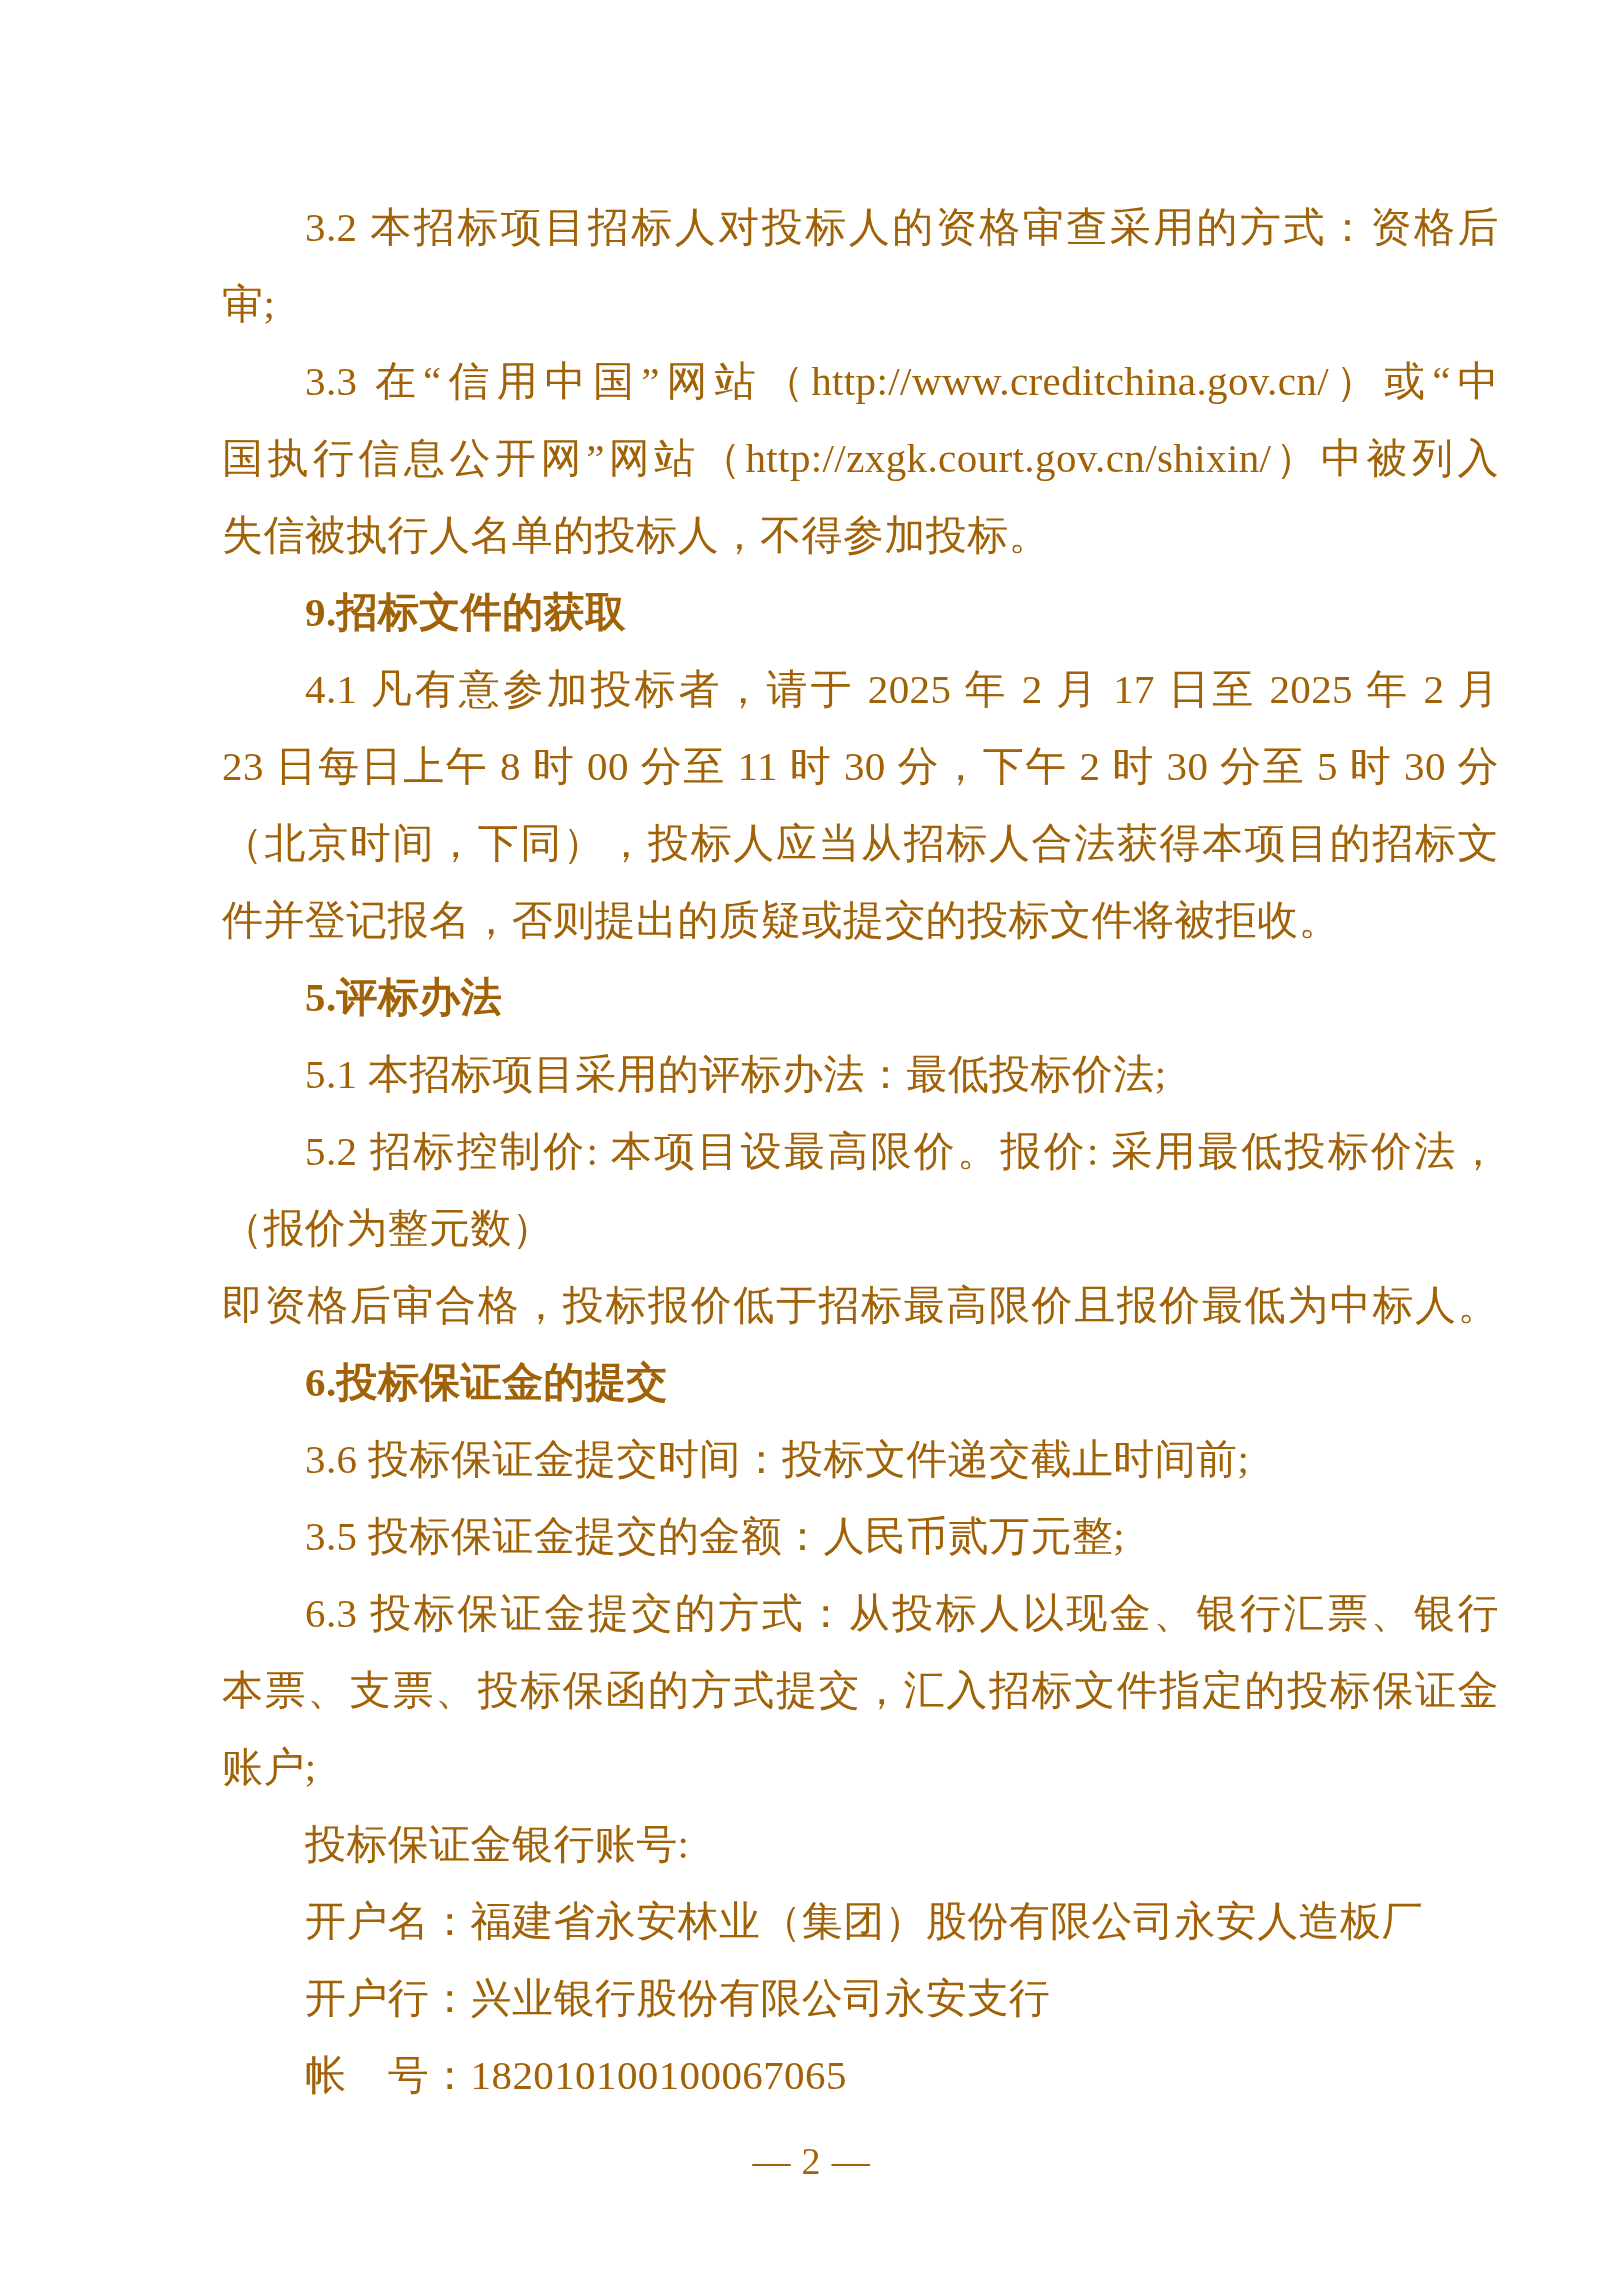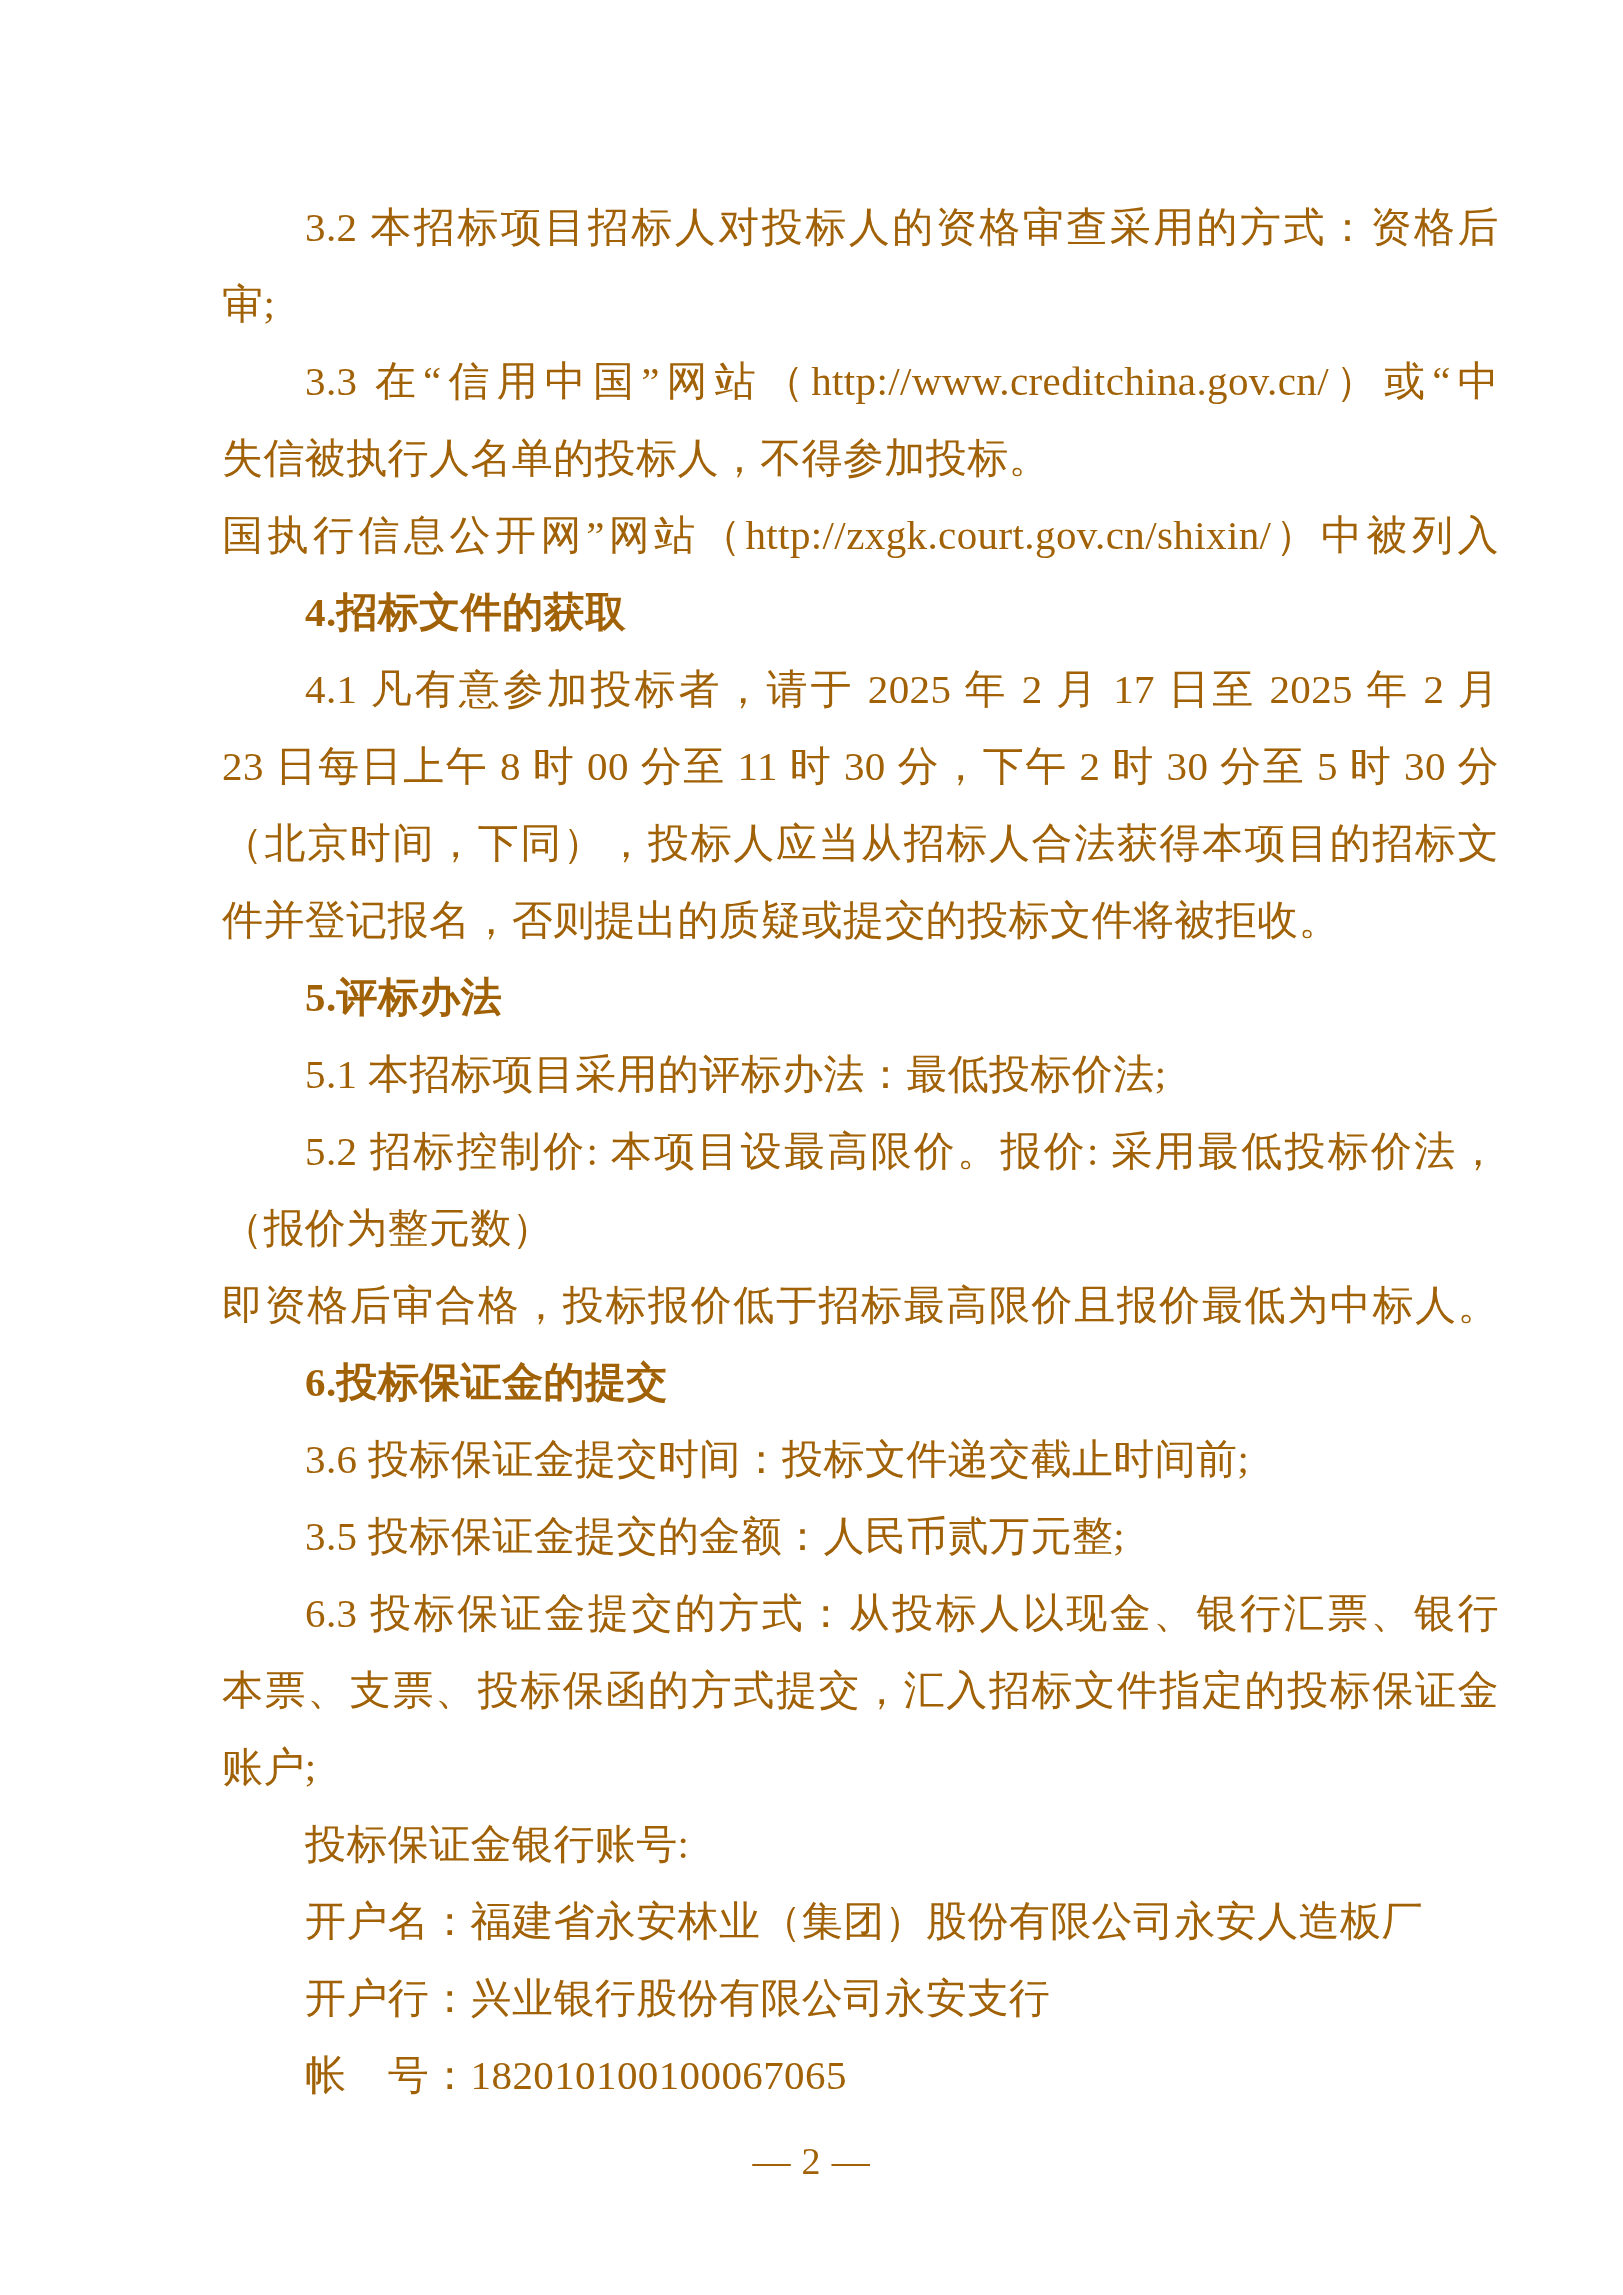--- a/index.html
+++ b/index.html
@@ -47,23 +47,23 @@
   }
 </style>
 </head>
 <body>
 
 <div class="page">
   <div class="content">
     <div class="line ind jf">3.2 本招标项目招标人对投标人的资格审查采用的方式：资格后</div>
     <div class="line">审;</div>
     <div class="line ind jf">3.3 在“信用中国”网站（http://www.creditchina.gov.cn/）或“中</div>
+    <div class="line jf">国执行信息公开网”网站（http://zxgk.court.gov.cn/shixin/）中被列入</div>
     <div class="line">失信被执行人名单的投标人，不得参加投标。</div>
-    <div class="line jf">国执行信息公开网”网站（http://zxgk.court.gov.cn/shixin/）中被列入</div>
-    <div class="line ind b">4.招标文件的获取</div>
+    <div class="line ind b">9.招标文件的获取</div>
     <div class="line ind jf">4.1 凡有意参加投标者，请于 2025 年 2 月 17 日至 2025 年 2 月</div>
     <div class="line jf">23 日每日上午 8 时 00 分至 11 时 30 分，下午 2 时 30 分至 5 时 30 分</div>
     <div class="line jf">（北京时间，下同），投标人应当从招标人合法获得本项目的招标文</div>
     <div class="line">件并登记报名，否则提出的质疑或提交的投标文件将被拒收。</div>
     <div class="line ind b">5.评标办法</div>
     <div class="line ind">5.1 本招标项目采用的评标办法：最低投标价法;</div>
     <div class="line ind jf">5.2 招标控制价: 本项目设最高限价。报价: 采用最低投标价法，</div>
     <div class="line">（报价为整元数）</div>
     <div class="line jf">即资格后审合格，投标报价低于招标最高限价且报价最低为中标人。</div>
     <div class="line ind b">6.投标保证金的提交</div>

